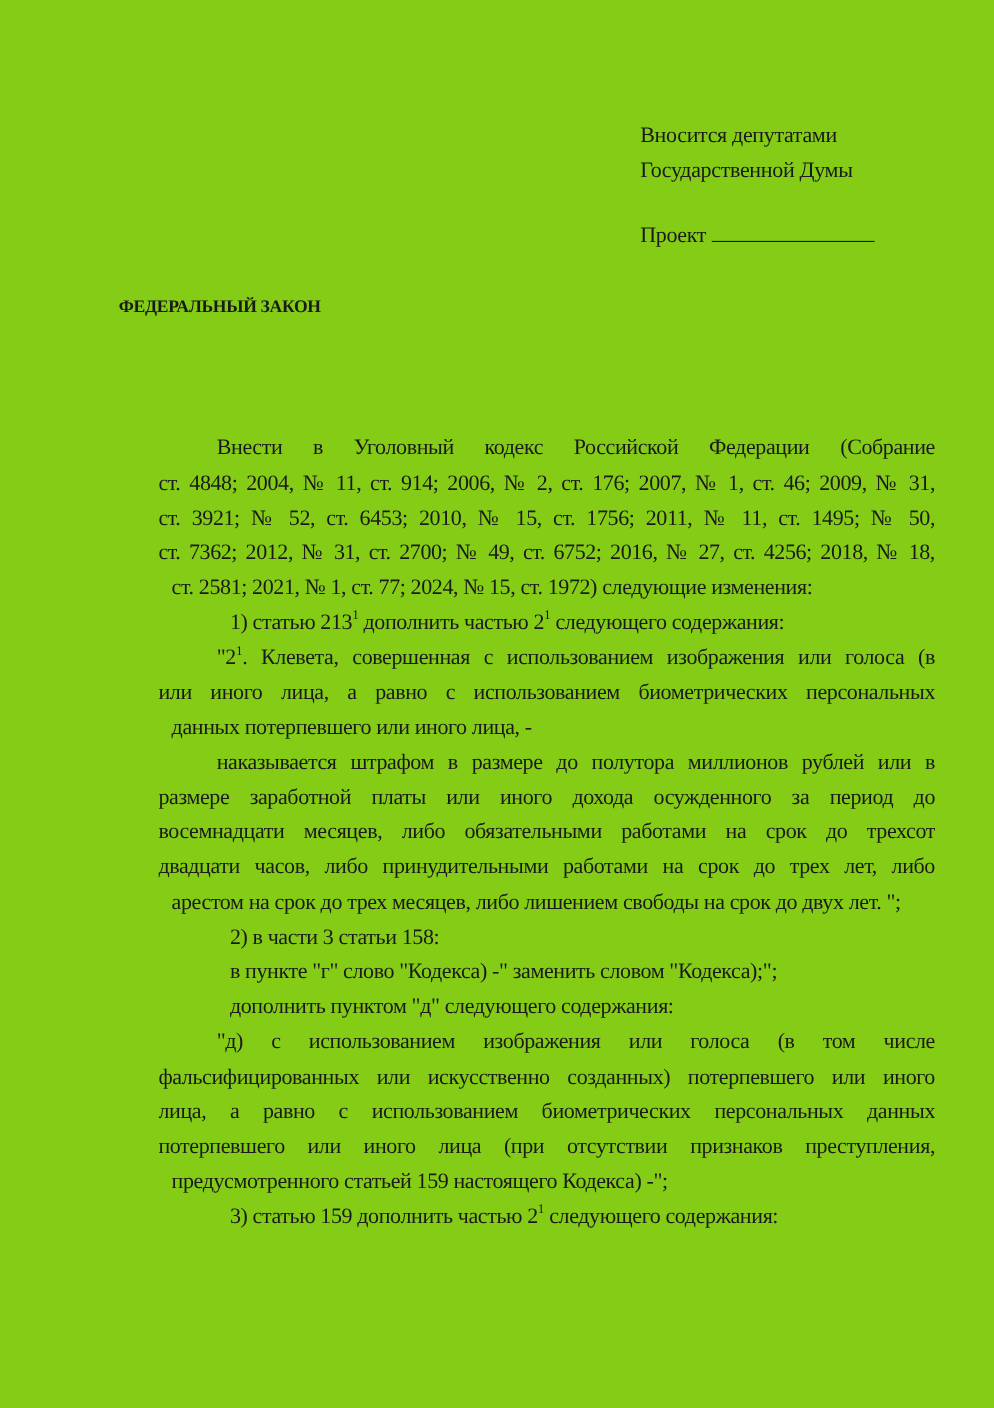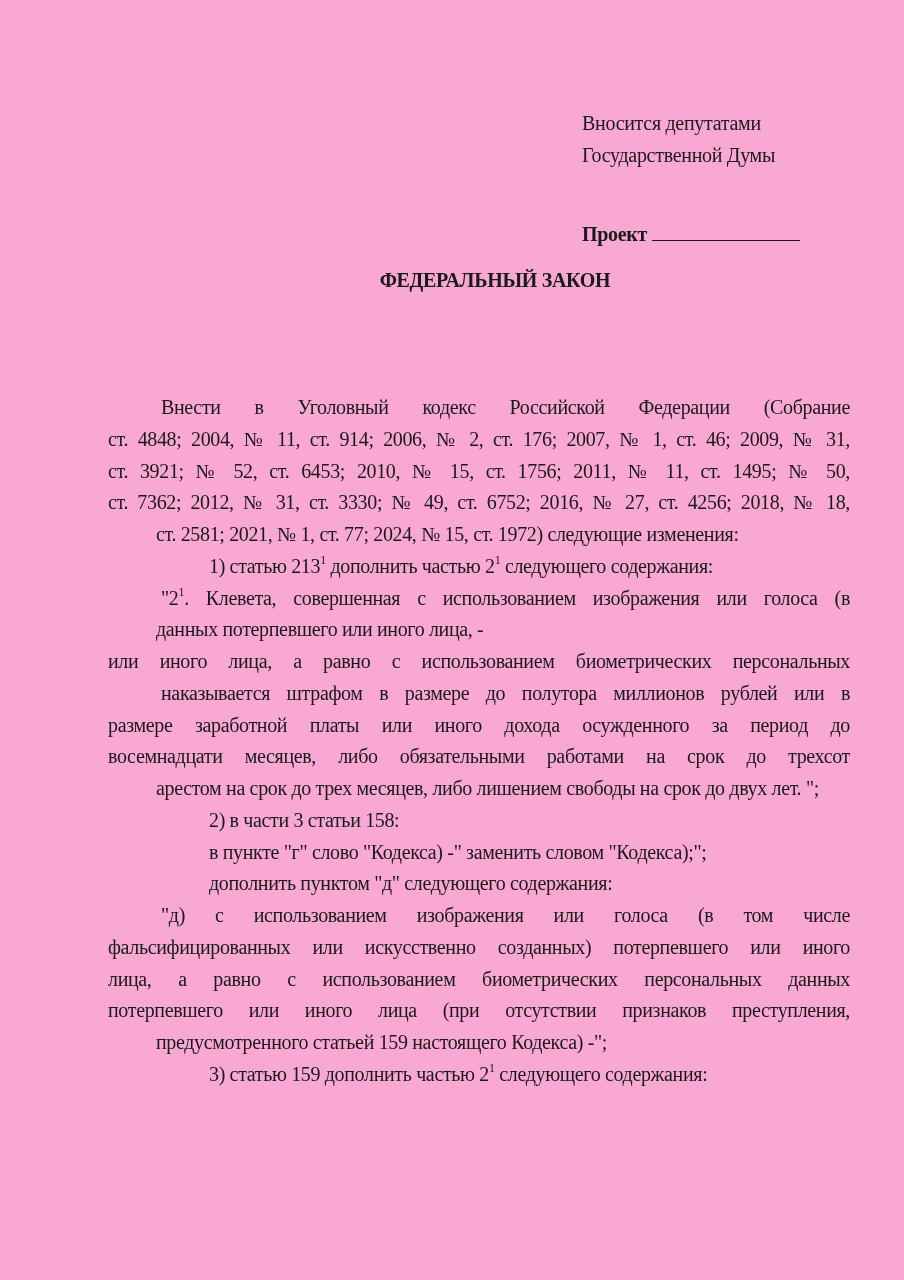--- a/index.html
+++ b/index.html
@@ -12,52 +12,50 @@
       height: 1280px;
       position: relative;
       overflow: hidden;
       font-family: "Liberation Serif", "DejaVu Serif", serif;
       color: #1a1a1a;
     }
     .page {
       position: absolute;
       left: 0; top: 0;
       width: 904px; height: 1280px;
-      background: #f9a8d4;
+      background: #84cc16;
     }
     .header-block {
       position: absolute;
       left: 582px;
       top: 108px;
       font-size: 20px;
       line-height: 31.5px;
       letter-spacing: -0.3px;
     }
     .header-line { white-space: nowrap; }
     .project-line {
-      margin-top: 48px;
+      margin-top: 28px;
       white-space: nowrap;
-      font-weight: bold;
     }
     .project-underline {
       display: inline-block;
       width: 148px;
       border-bottom: 1.5px solid #1a1a1a;
       height: 17px;
       vertical-align: baseline;
       margin-left: 5px;
     }
     .title-block {
       position: absolute;
-      left: 124px;
+      left: 108px;
       width: 742px;
       top: 264px;
-      text-align: center;
       font-weight: bold;
-      font-size: 20px;
+      font-size: 16px;
       line-height: 32px;
       letter-spacing: -0.3px;
     }
     .body-block {
       position: absolute;
       left: 108px;
       width: 742px;
       top: 392px;
       font-size: 20px;
       line-height: 31.75px;
@@ -66,20 +64,21 @@
     .ln {
       display: block;
       white-space: nowrap;
       height: 31.75px;
     }
     .ln.j {
       text-align: justify;
       text-align-last: justify;
       white-space: normal;
       overflow: hidden;
+      margin-left: 36px;
     }
     .ln.ind { padding-left: 53px; }
     .ln.l { text-align: left; margin-left: 48px; }
     sup {
       font-size: 12px;
       line-height: 0;
       position: relative;
       top: -1px;
       vertical-align: super;
     }
@@ -99,32 +98,33 @@
 
   <div class="title-block">
     <div>ФЕДЕРАЛЬНЫЙ ЗАКОН</div>
   </div>
 
   <div class="body-block">
 
     <span class="ln j ind">Внести в Уголовный кодекс Российской Федерации (Собрание</span>
     <span class="ln j">ст. 4848; 2004, № 11, ст. 914; 2006, № 2, ст. 176; 2007, № 1, ст. 46; 2009, № 31,</span>
     <span class="ln j">ст. 3921; № 52, ст. 6453; 2010, № 15, ст. 1756; 2011, № 11, ст. 1495; № 50,</span>
-    <span class="ln j">ст. 7362; 2012, № 31, ст. 3330; № 49, ст. 6752; 2016, № 27, ст. 4256; 2018, № 18,</span>
+    <span class="ln j">ст. 7362; 2012, № 31, ст. 2700; № 49, ст. 6752; 2016, № 27, ст. 4256; 2018, № 18,</span>
     <span class="ln l">ст. 2581; 2021, № 1, ст. 77; 2024, № 15, ст. 1972) следующие изменения:</span>
 
     <span class="ln l ind"><span>1) статью 213</span><sup>1</sup><span> дополнить частью 2</span><sup>1</sup><span> следующего содержания:</span></span>
 
     <span class="ln j ind"><span>"2</span><sup>1</sup><span>. Клевета, совершенная с использованием изображения или голоса (в</span></span>
+    <span class="ln j">или иного лица, а равно с использованием биометрических персональных</span>
     <span class="ln l">данных потерпевшего или иного лица, -</span>
-    <span class="ln j">или иного лица, а равно с использованием биометрических персональных</span>
 
     <span class="ln j ind">наказывается штрафом в размере до полутора миллионов рублей или в</span>
     <span class="ln j">размере заработной платы или иного дохода осужденного за период до</span>
     <span class="ln j">восемнадцати месяцев, либо обязательными работами на срок до трехсот</span>
+    <span class="ln j">двадцати часов, либо принудительными работами на срок до трех лет, либо</span>
     <span class="ln l">арестом на срок до трех месяцев, либо лишением свободы на срок до двух лет. ";</span>
 
     <span class="ln l ind">2) в части 3 статьи 158:</span>
     <span class="ln l ind">в пункте "г" слово "Кодекса) -" заменить словом "Кодекса);";</span>
     <span class="ln l ind">дополнить пунктом "д" следующего содержания:</span>
     <span class="ln j ind">"д) с использованием изображения или голоса (в том числе</span>
     <span class="ln j">фальсифицированных или искусственно созданных) потерпевшего или иного</span>
     <span class="ln j">лица, а равно с использованием биометрических персональных данных</span>
     <span class="ln j">потерпевшего или иного лица (при отсутствии признаков преступления,</span>
     <span class="ln l">предусмотренного статьей 159 настоящего Кодекса) -";</span>

